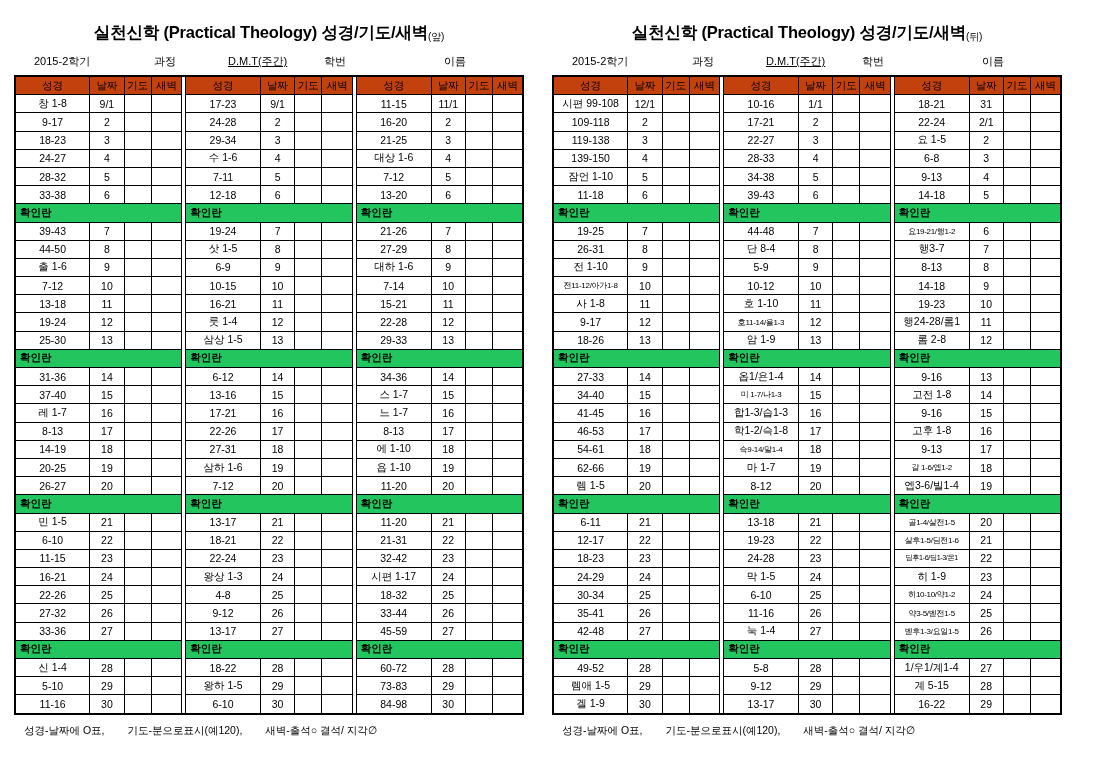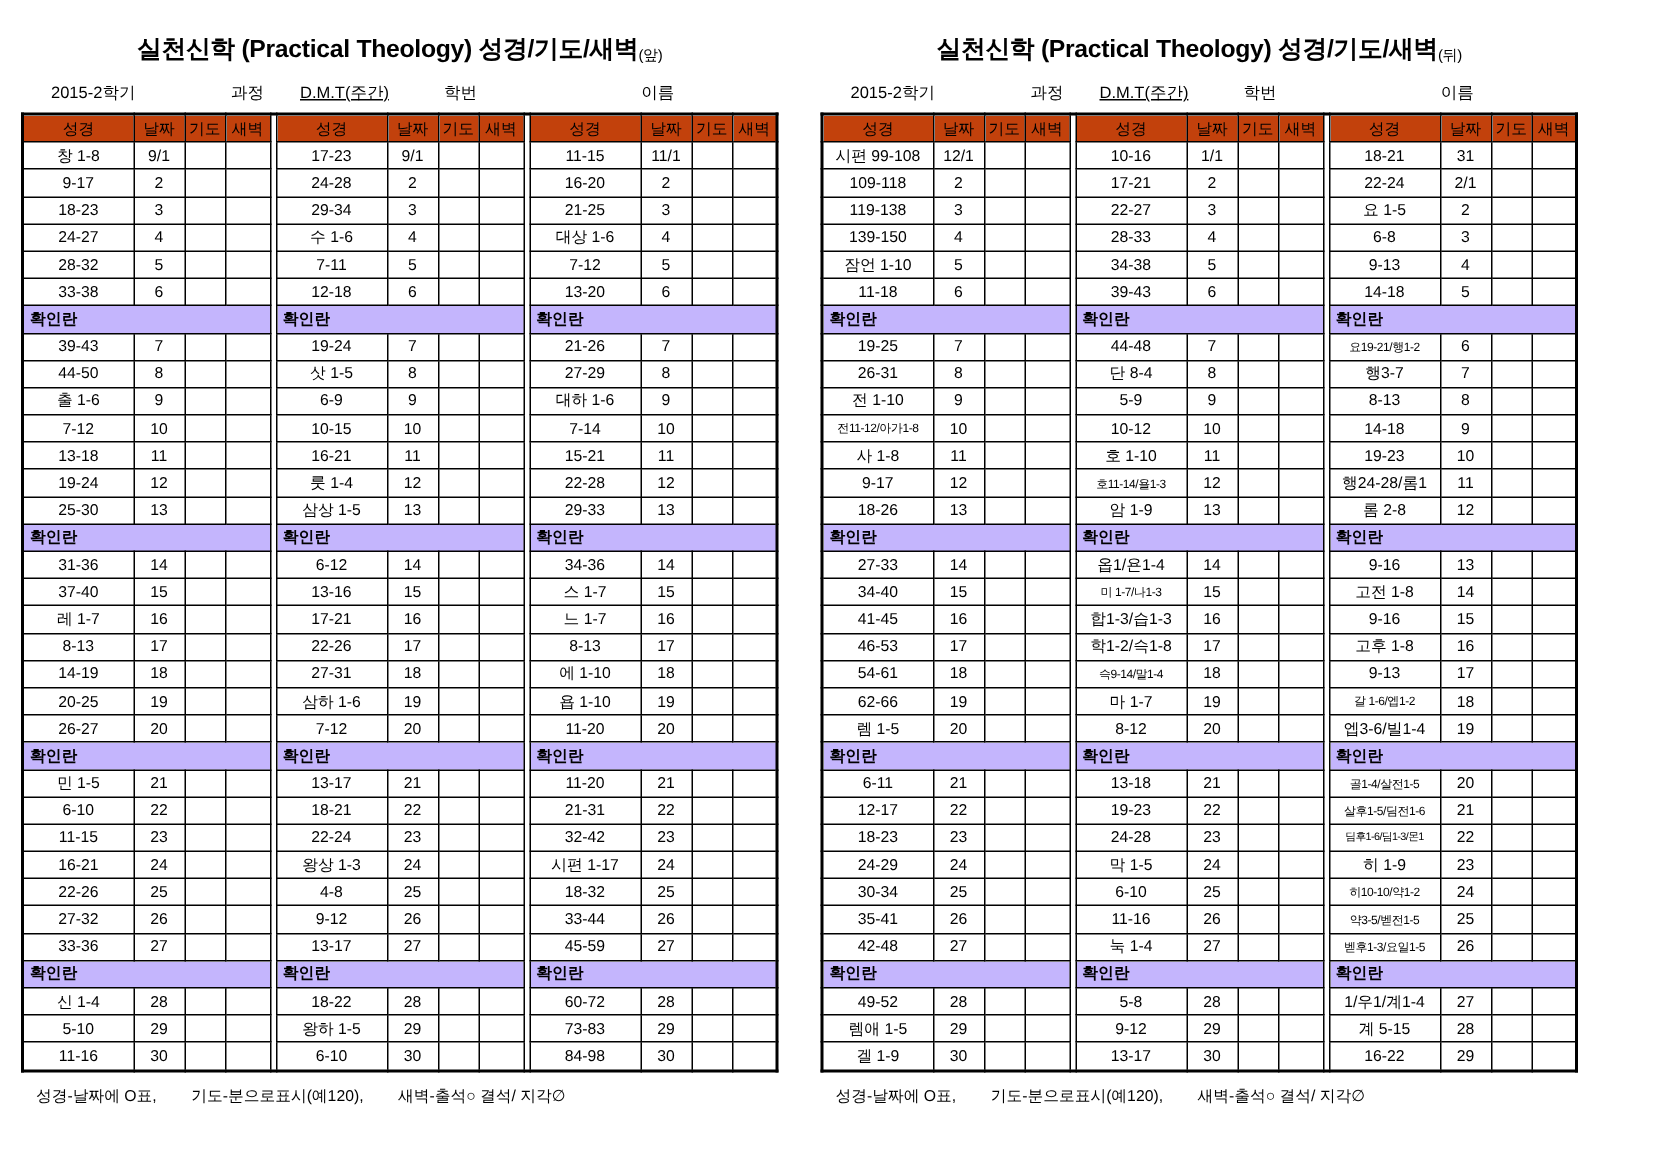--- a/index.html
+++ b/index.html
@@ -40,20 +40,21 @@
     align-items:flex-end;
     font-size:11px;
     margin:10px 2px 6px 2px;
     white-space:nowrap;
   }
   .meta .m-term{width:120px;padding-left:18px;}
   .meta .m-course-label{width:46px;}
   .meta .m-course-val{
     text-decoration:underline;
     width:96px;
+    margin-left:28px;
   }
   .meta .m-id-label{width:120px;}
   .meta .m-name-label{flex:1;text-align:center;padding-right:56px;}
 
   table.grid{
     border-collapse:collapse;
     width:100%;
     table-layout:fixed;
     font-size:10.5px;
   }
@@ -79,21 +80,21 @@
   col.c-ref{width:74px;}
   col.c-date{width:34px;}
   col.c-pray{width:27px;}
   col.c-dawn{width:30px;}
   col.c-gap{width:4px;border:none;}
 
   td.ref{font-size:10.5px;}
   td.ref.small{font-size:8px;letter-spacing:-0.3px;}
   td.ref.tiny{font-size:7.2px;letter-spacing:-0.4px;}
   tr.check td{
-    background:#c4b5fd;
+    background:#22c55e;
     font-weight:bold;
     text-align:left;
     padding-left:4px;
   }
   tr.check td.ref{font-weight:bold;}
   .sep-col{
     border-top:none!important;border-bottom:none!important;
     border-left:none!important;border-right:none!important;
     background:#fff!important;
   }

